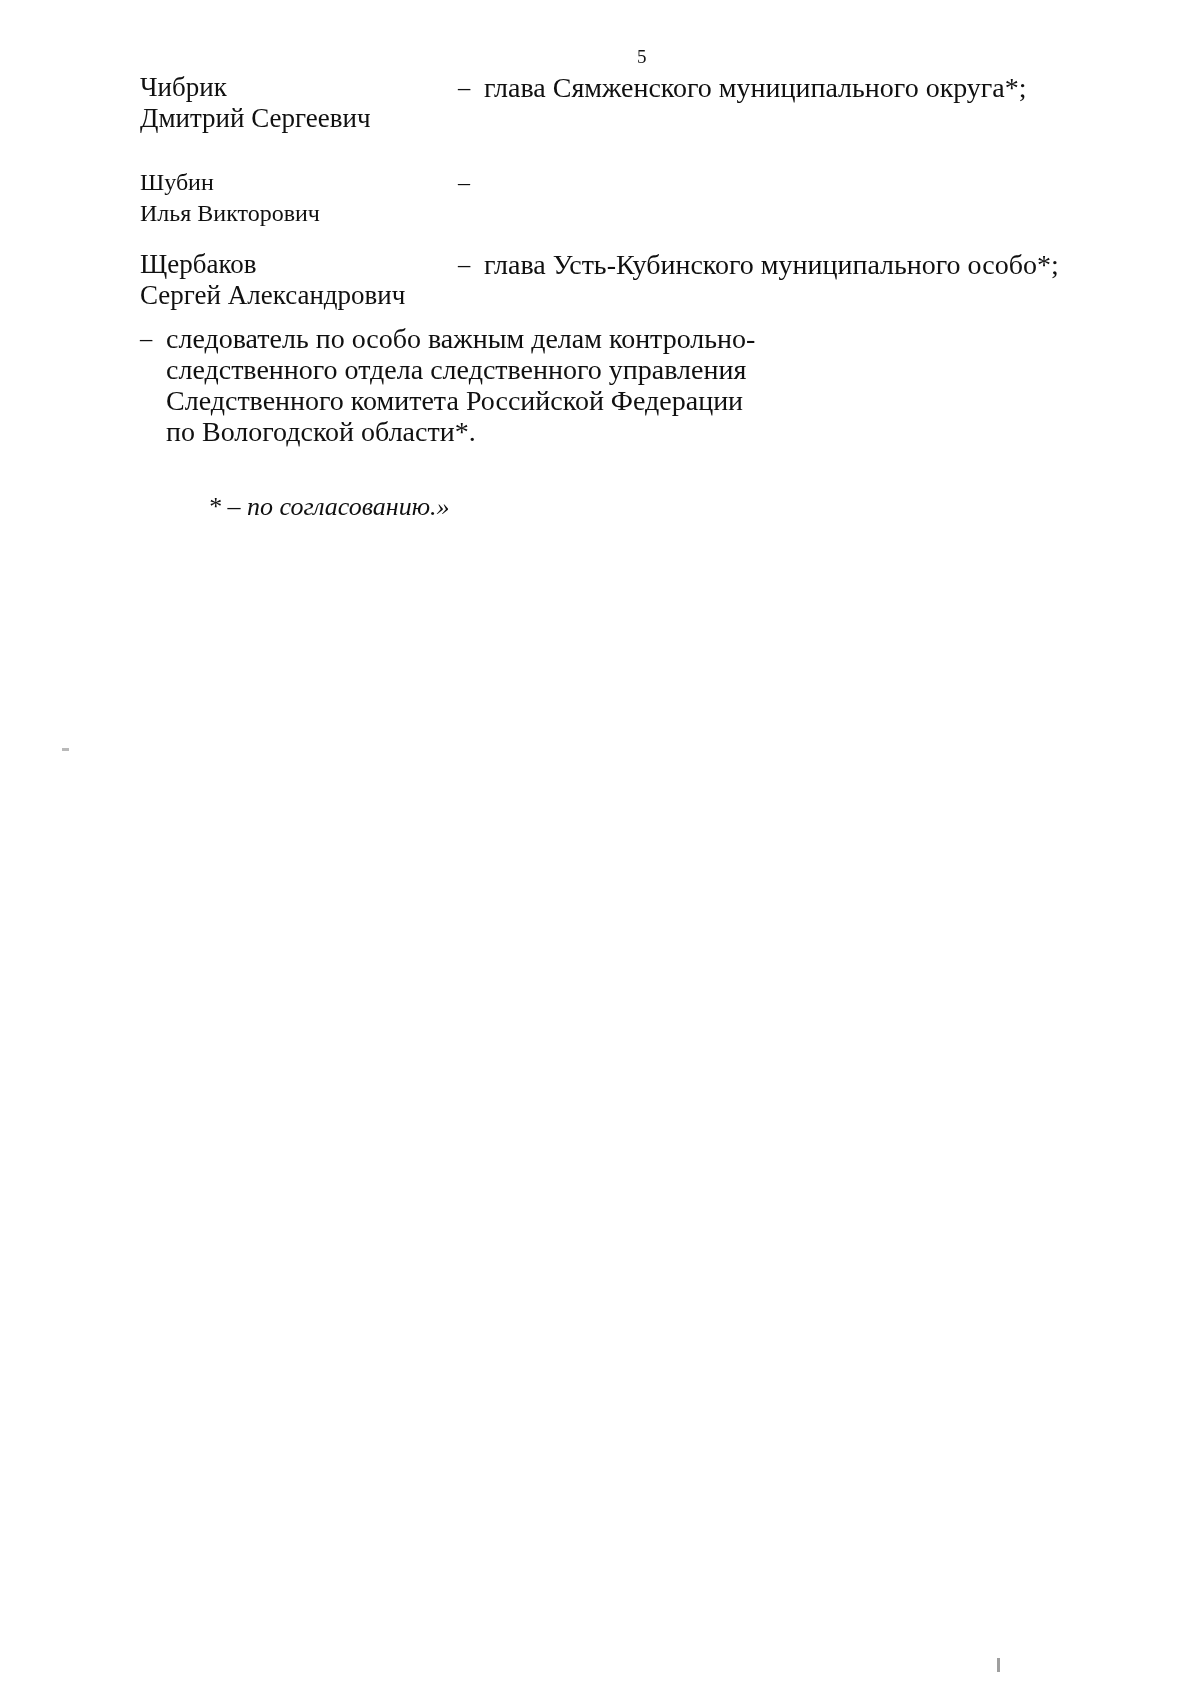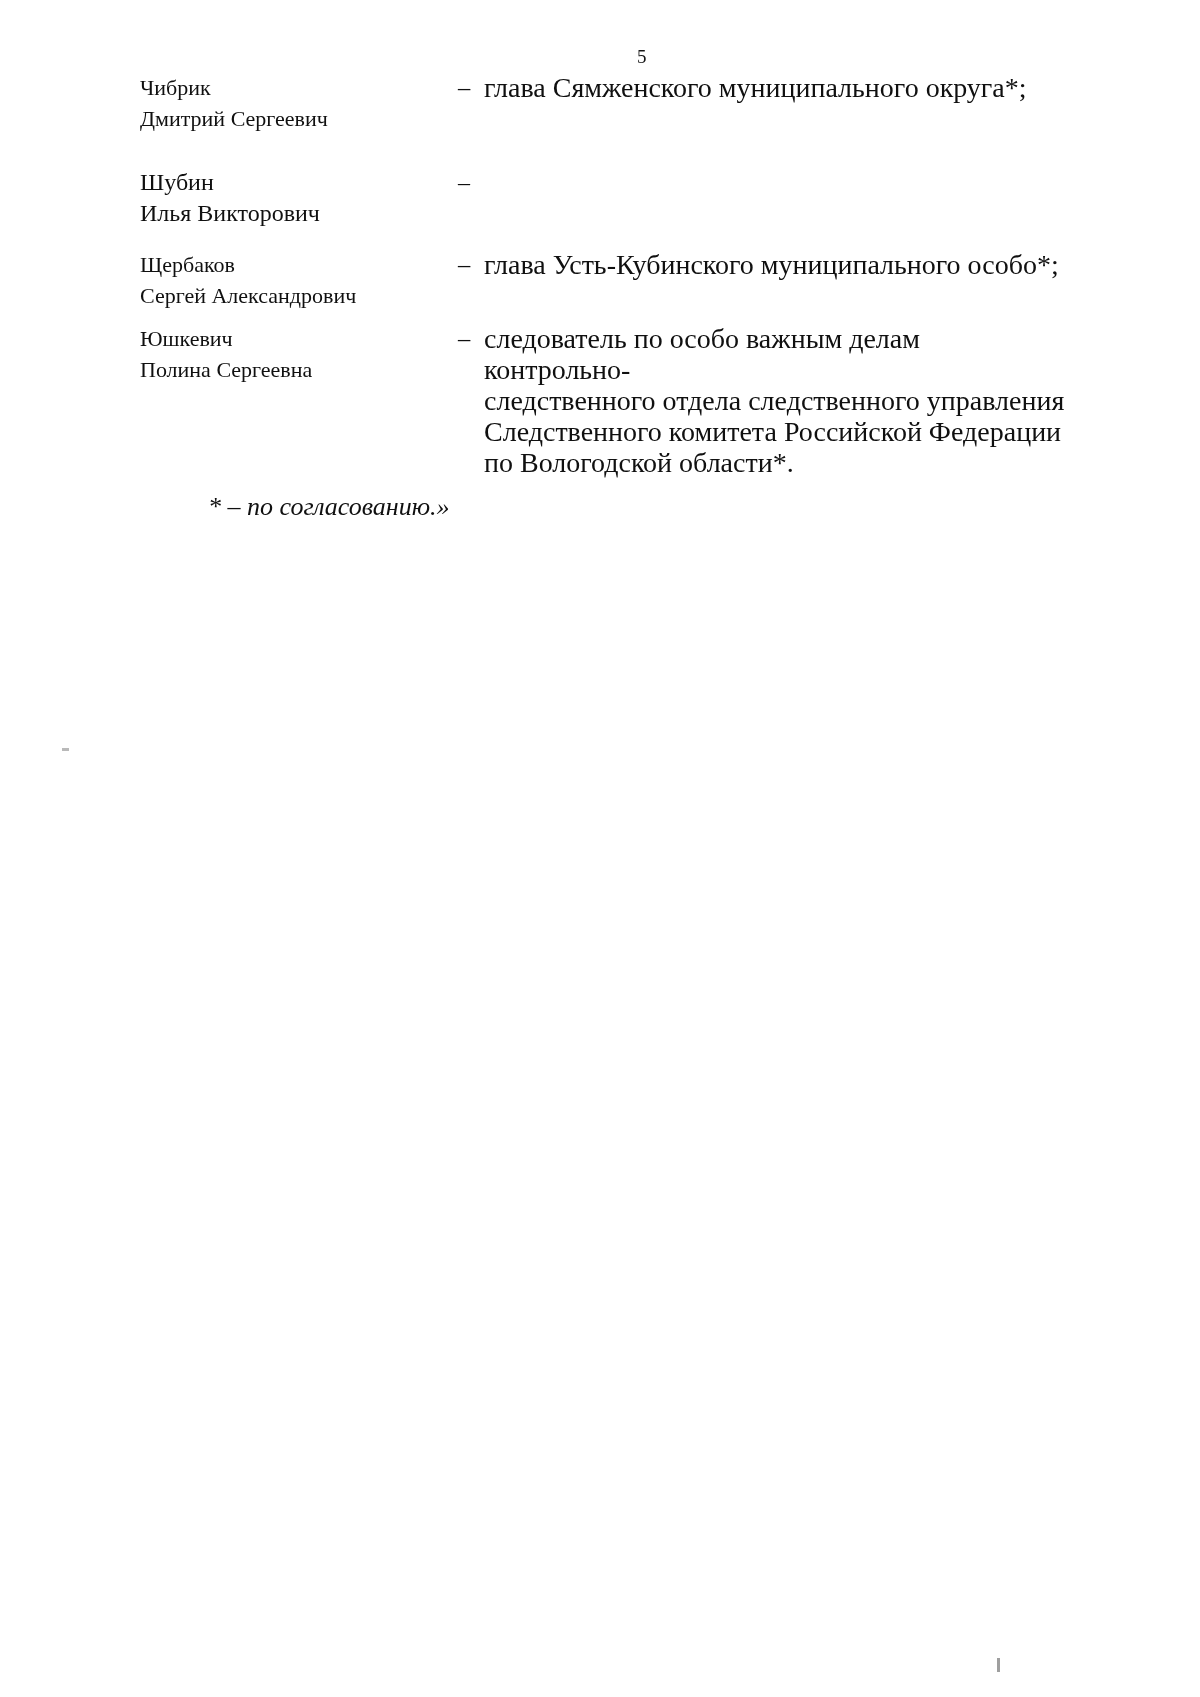--- a/index.html
+++ b/index.html
@@ -43,21 +43,21 @@
     width: 930px;
   }
   .entry {
     display: flex;
     align-items: flex-start;
     margin-bottom: 28px;
   }
   .entry-name {
     width: 318px;
     flex: 0 0 318px;
-    font-size: 22px;
+    font-size: 27px;
     line-height: 31px;
     white-space: pre-line;
     color: #101010;
   }
   .entry-dash {
     flex: 0 0 26px;
     font-size: 24.5px;
     line-height: 31px;
     color: #101010;
   }
@@ -123,22 +123,20 @@
     </div>
 
     <div class="entry e3">
       <div class="entry-name">Щербаков
 Сергей Александрович</div>
       <div class="entry-dash">–</div>
       <div class="entry-desc">глава Усть-Кубинского муниципального особо*;</div>
     </div>
 
     <div class="entry e4">
-      <div class="entry-name">Юшкевич
-Полина Сергеевна</div>
       <div class="entry-dash">–</div>
       <div class="entry-desc">следователь по особо важным делам контрольно-
 следственного отдела следственного управления
 Следственного комитета Российской Федерации
 по Вологодской области*.</div>
     </div>
 
   </div>
 
   <div class="footnote">* – по согласованию.»</div>

